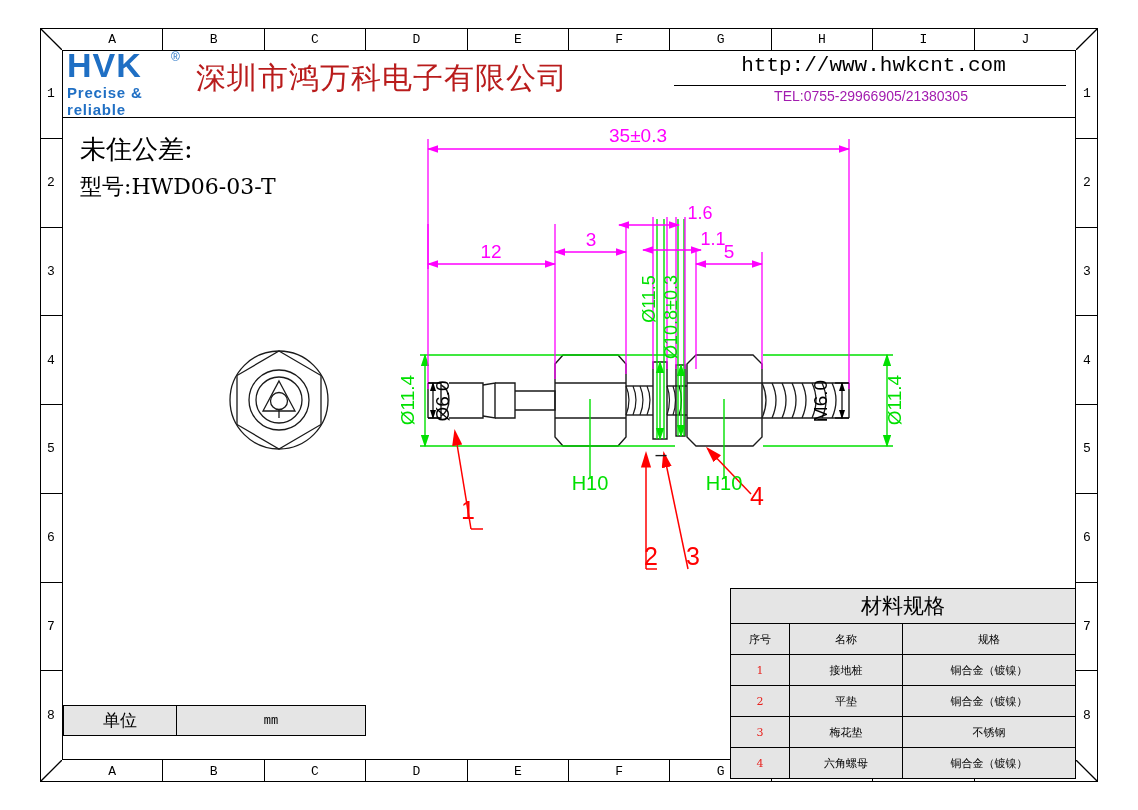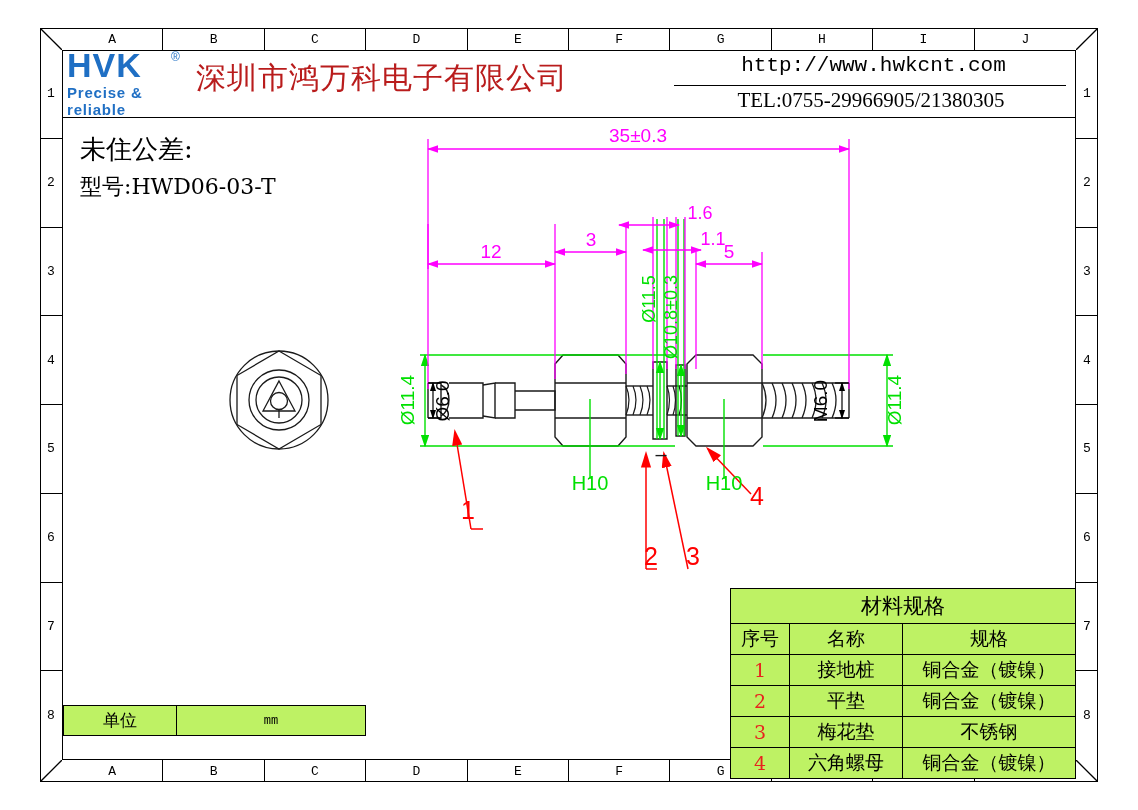--- a/index.html
+++ b/index.html
@@ -129,23 +129,23 @@
     position: absolute;
     left: 2px; top: 34px;
     width: 392px;
     border-top: 1.2px solid #000;
   }
   .contact-tel {
     position: absolute;
     left: 0; top: 37px;
     width: 398px;
     text-align: center;
-    font-family: Liberation Serif, serif;
-    font-size: 21px;
-    color: #000000;
+    font-family: Liberation Sans, sans-serif;
+    font-size: 14px;
+    color: #a21caf;
     white-space: nowrap;
   }
 
   
   .title-main {
     position: absolute;
     left: 80px; top: 132px;
     font-size: 26px;
     font-family: "DejaVu Serif", serif;
     color: #000;
@@ -167,34 +167,34 @@
     width: 1012px; height: 640px;
   }
   #cad svg { display: block; }
 
   
   table.cad-table {
     position: absolute;
     border-collapse: collapse;
     font-family: "DejaVu Serif", serif;
     color: #000;
-    background: #bef264;
+    background: #e5e5e5;
     padding-left: 12px;
   }
   table.cad-table td {
     border: 1.2px solid #000;
     text-align: center;
     padding: 2px 4px;
   }
   
   #material-table {
     left: 730px; top: 588px;
     width: 346px;
   }
-  #material-table td { height: 26px; font-size: 19px; }
+  #material-table td { height: 26px; font-size: 11px; }
   #material-table td.title { font-size: 21px; height: 30px; }
   #material-table td.idx { color: #e8221e; width: 50px; }
   #material-table td.nm { width: 104px; }
   
   #unit-table {
     left: 63px; top: 705px;
     width: 303px;
   }
   #unit-table td { height: 25px; font-size: 17px; }
   #unit-table td.k { width: 104px; }

